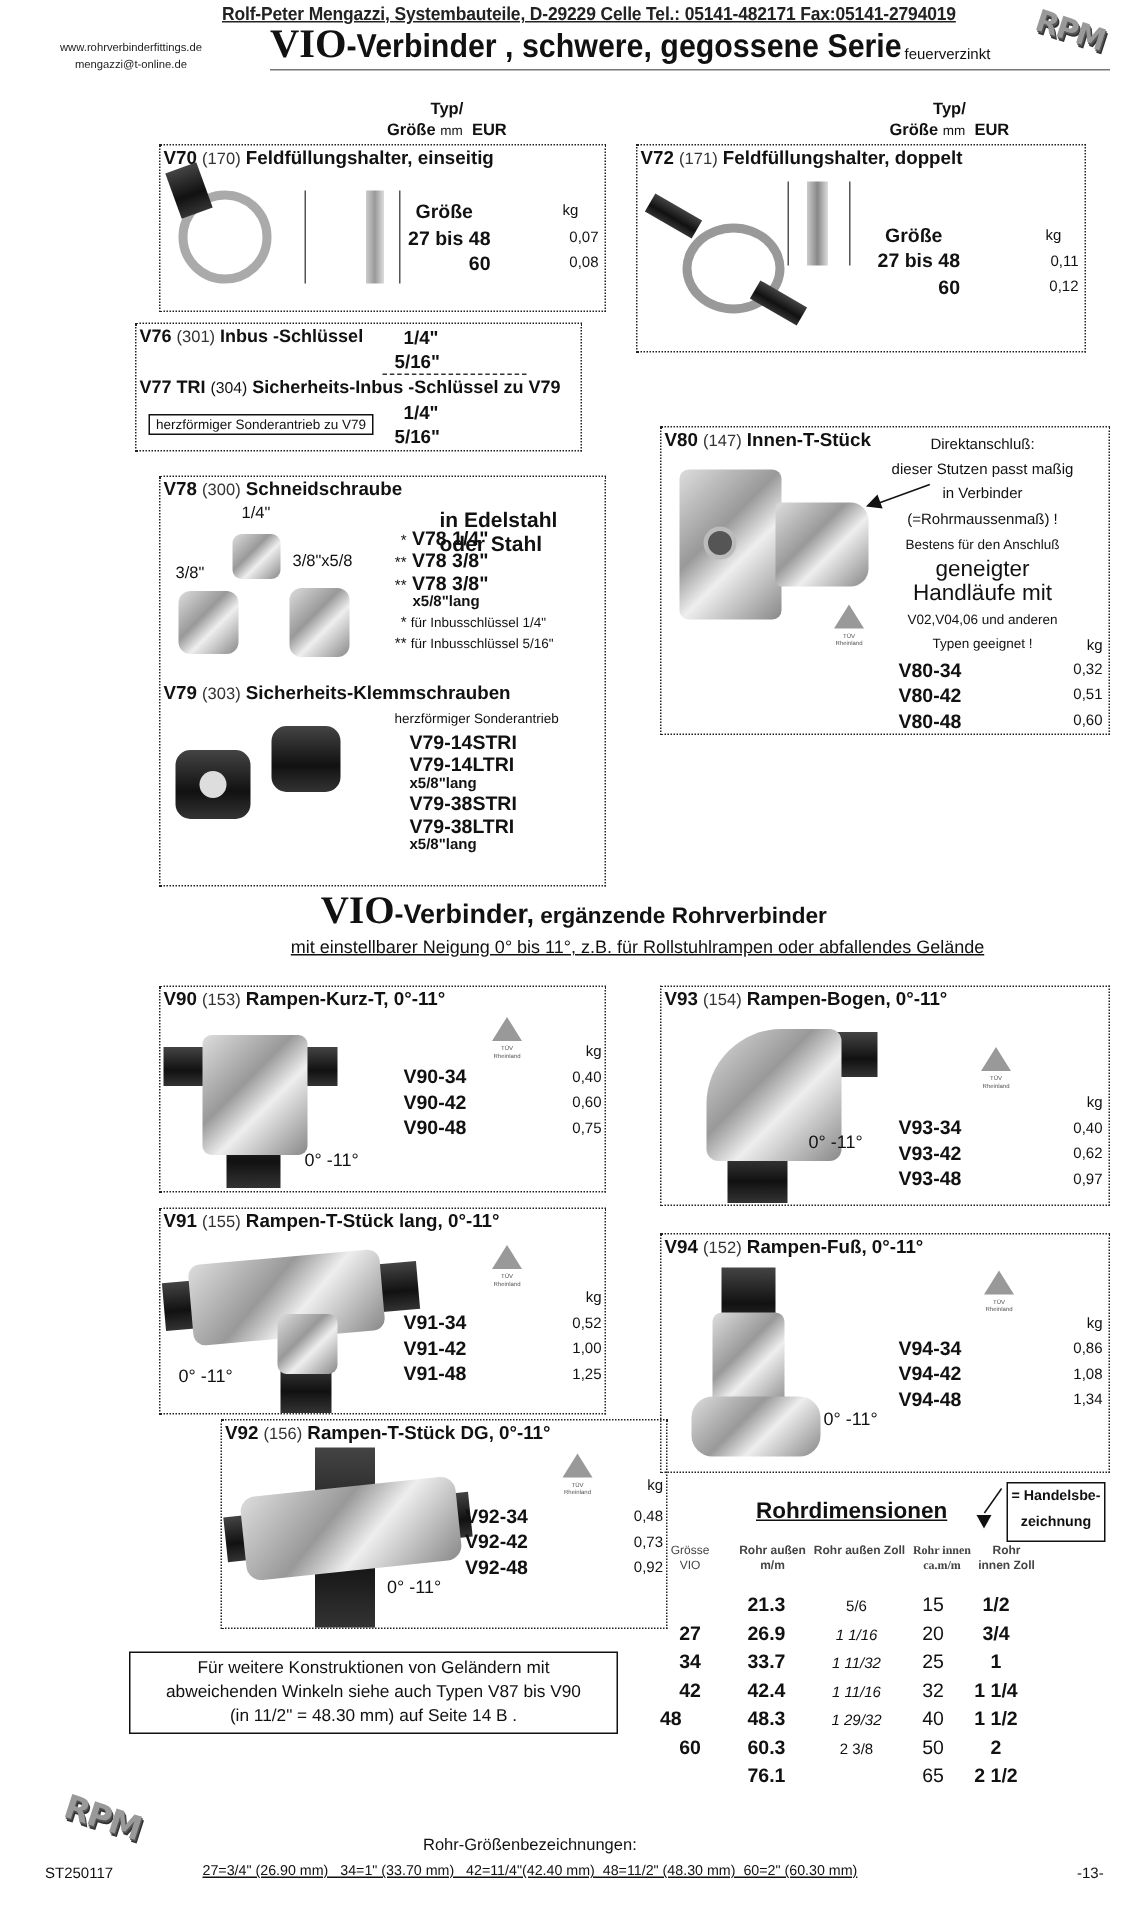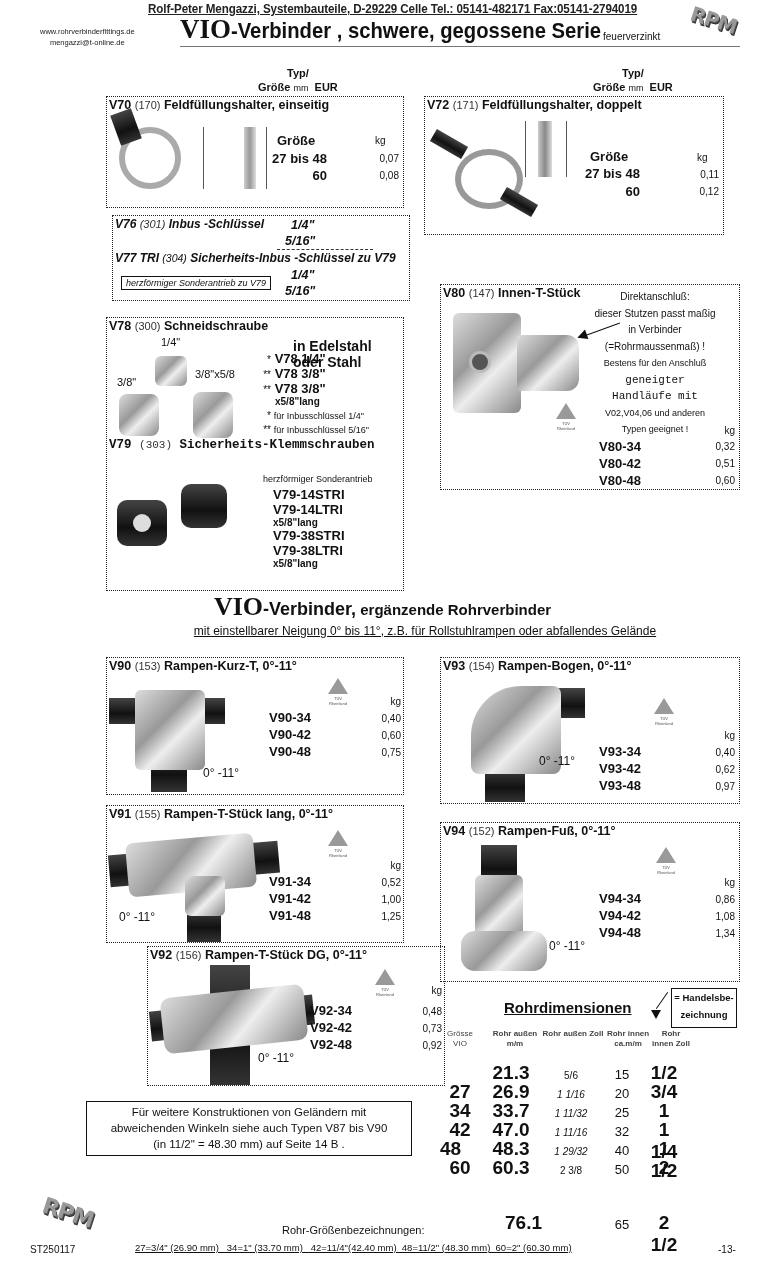--- a/index.html
+++ b/index.html
@@ -20,21 +20,21 @@
   .bt .num { font-weight:normal; font-size:11px; color:#333; }
   .b { font-weight:bold; }
   .kg { font-size:10px; text-align:right; }
   .code { font-size:13px; font-weight:bold; }
   .small { font-size:10px; }
   .photo-metal { background:linear-gradient(135deg,#ddd 0%,#999 40%,#eee 60%,#888 100%); }
   .photo-dark { background:linear-gradient(180deg,#444,#111 60%,#333); }
   .tuv { width:22px; height:28px; text-align:center; font-size:4px; color:#555; }
   .tuv .tri { width:0; height:0; border-left:10px solid transparent; border-right:10px solid transparent; border-bottom:16px solid #999; margin:0 auto 2px; }
   .rd { font-size:8px; color:#444; text-align:center; line-height:10px; }
-  .rv { font-size:19px; font-weight:bold; }
+  .rv { font-size:13px; font-weight:bold; }
   .note { left:86px; top:1101px; width:326px; height:55px; border:1px solid #111; font-size:11.5px; text-align:center; line-height:16px; padding-top:2px; box-sizing:border-box; }
 </style>
 </head>
 <body>
 
 <div class="page">
 
   <div class="abs hdr-addr">Rolf-Peter Mengazzi, Systembauteile, D-29229 Celle  Tel.: 05141-482171   Fax:05141-2794019</div>
   <div class="abs web">
     <div>www.rohrverbinderfittings.de</div>
@@ -80,21 +80,21 @@
       <div class="abs" style="left:12px; top:0; width:14px; height:56px; background:linear-gradient(90deg,#ccc,#888,#ddd);"></div>
     </div>
     <div class="abs b" style="left:165px; top:52px; font-size:13px;">Größe</div>
     <div class="abs kg" style="left:272px; top:55px;">kg</div>
     <div class="abs b" style="left:155px; top:69px; font-size:13px; width:60px; text-align:right;">27 bis 48</div>
     <div class="abs kg" style="left:260px; top:72px; width:34px;">0,11</div>
     <div class="abs b" style="left:155px; top:87px; font-size:13px; width:60px; text-align:right;">60</div>
     <div class="abs kg" style="left:260px; top:89px; width:34px;">0,12</div>
   </div>
 
-  <div class="box" style="left:112px; top:215px; width:296px; height:84px;font-style:italic;">
+  <div class="box" style="left:90px; top:215px; width:296px; height:84px;">
     <div class="bt" style="font-size:12px;"><span>V76</span> <span class="num">(301)</span> <span>Inbus -Schlüssel</span></div>
     <div class="abs b" style="left:178px; top:2px; font-size:12.5px;">1/4"</div>
     <div class="abs b" style="left:172px; top:18px; font-size:12.5px;">5/16"</div>
     <div class="abs" style="left:164px; top:33px; width:96px; border-top:1px dashed #333;"></div>
     <div class="abs b" style="left:2px; top:35px; font-size:12px; white-space:nowrap;"><span>V77 TRI</span> <span class="num" style="font-weight:normal; font-size:10.5px;">(304)</span> <span>Sicherheits-Inbus -Schlüssel zu V79</span></div>
     <div class="abs" style="left:8px; top:60px; border:1px solid #111; padding:1px 4px; font-size:9px;">herzförmiger Sonderantrieb zu V79</div>
     <div class="abs b" style="left:178px; top:52px; font-size:12.5px;">1/4"</div>
     <div class="abs b" style="left:172px; top:68px; font-size:12.5px;">5/16"</div>
   </div>
 
@@ -108,21 +108,21 @@
     <div class="abs photo-metal" style="left:86px; top:74px; width:40px; height:46px; border-radius:8px;"></div>
     <div class="abs small" style="left:186px; top:20px; font-weight:bold; font-size:14px;">in Edelstahl oder Stahl</div>
     <div class="abs" style="left:150px; top:33px; width:140px;">
       <div class="code"><span class="small" style="font-weight:normal; display:inline-block; width:14px; text-align:right;">*</span> <span>V78 1/4"</span></div>
       <div class="code"><span class="small" style="font-weight:normal; display:inline-block; width:14px; text-align:right;">**</span> <span>V78 3/8"</span></div>
       <div class="code"><span class="small" style="font-weight:normal; display:inline-block; width:14px; text-align:right;">**</span> <span>V78 3/8"</span></div>
       <div class="b" style="font-size:10px; padding-left:18px;">x5/8"lang</div>
       <div class="small" style="margin-top:3px;"><span style="display:inline-block; width:14px; text-align:right;">*</span> <span style="font-size:9px;">für Inbusschlüssel 1/4"</span></div>
       <div class="small" style="margin-top:3px;"><span style="display:inline-block; width:14px; text-align:right;">**</span> <span style="font-size:9px;">für Inbusschlüssel 5/16"</span></div>
     </div>
-    <div class="bt" style="top:120px;font-family:Liberation Mono, monospace;"><span>V79</span> <span class="num">(303)</span> <span>Sicherheits-Klemmschrauben</span></div>
+    <div class="bt" style="top:137px;"><span>V79</span> <span class="num">(303)</span> <span>Sicherheits-Klemmschrauben</span></div>
     <div class="abs photo-dark" style="left:10px; top:182px; width:50px; height:46px; border-radius:10px;">
         <div style="margin:14px auto; width:18px; height:18px; border-radius:50%; background:#ddd;"></div>
       </div>
     <div class="abs photo-dark" style="left:74px; top:166px; width:46px; height:44px; border-radius:10px;"></div>
     <div class="abs" style="left:156px; top:156px;">
       <div style="font-size:9px; margin-bottom:3px;">herzförmiger Sonderantrieb</div>
       <div class="code" style="padding-left:10px;">V79-14STRI</div>
       <div class="code" style="padding-left:10px;">V79-14LTRI</div>
       <div class="b" style="font-size:10px; padding-left:10px;">x5/8"lang</div>
       <div class="code" style="padding-left:10px;">V79-38STRI</div>
@@ -137,21 +137,21 @@
     <div class="abs photo-metal" style="left:76px; top:50px; width:62px; height:56px; border-radius:4px 12px 12px 4px;"></div>
     <div class="abs" style="left:28px; top:66px; width:16px; height:16px; border-radius:50%; background:#555; border:3px solid #bbb;"></div>
     <div class="abs" style="left:142px; top:44px; width:38px; border-top:1px solid #111; transform:rotate(-20deg);"></div>
     <div class="abs" style="left:136px; top:46px; width:0; height:0; border-top:5px solid transparent; border-bottom:5px solid transparent; border-right:10px solid #111; transform:rotate(-20deg);"></div>
     <div class="abs" style="left:152px; top:4px; width:124px; text-align:center; font-size:10px; line-height:16.5px;">
       <div>Direktanschluß:</div>
       <div>dieser Stutzen passt maßig</div>
       <div>in Verbinder</div>
       <div>(=Rohrmaussenmaß) !</div>
       <div style="font-size:9px;">Bestens für den Anschluß</div>
-      <div style="font-size:11px;font-family:Liberation Mono, monospace;">geneigter Handläufe mit</div>
+      <div style="font-size:15px;">geneigter Handläufe mit</div>
       <div style="font-size:9px;">V02,V04,06 und anderen</div>
       <div style="font-size:9px;">Typen geeignet !</div>
     </div>
     <div class="abs tuv" style="left:114px; top:118px;"><div class="tri"></div><span>TÜV Rheinland</span></div>
     <div class="abs kg" style="left:270px; top:140px; width:24px;">kg</div>
     <div class="abs code" style="left:158px; top:154px;">V80-34</div>
     <div class="abs kg" style="left:258px; top:156px; width:36px;">0,32</div>
     <div class="abs code" style="left:158px; top:171px;">V80-42</div>
     <div class="abs kg" style="left:258px; top:173px; width:36px;">0,51</div>
     <div class="abs code" style="left:158px; top:188px;">V80-48</div>
@@ -253,21 +253,21 @@
   <div class="abs" style="left:504px; top:999px; font-size:15px; font-weight:bold; text-decoration:underline;">Rohrdimensionen</div>
   <div class="abs" style="left:671px; top:988px; width:64px; height:38px; border:1px solid #111; font-size:9.5px; font-weight:bold; text-align:center; line-height:17px;">= Handelsbe-zeichnung</div>
   <div class="abs" style="left:652px; top:1000px; width:20px; border-top:1px solid #111; transform:rotate(-55deg);"></div>
   <div class="abs" style="left:651px; top:1010px; width:0; height:0; border-left:5px solid transparent; border-right:5px solid transparent; border-top:9px solid #111;"></div>
 
   <div class="abs" style="left:440px; top:1029px; width:260px;">
     <div style="display:flex;">
       <div class="rd" style="width:40px;">Grösse VIO</div>
       <div class="rd" style="width:54px; padding-left:8px; font-weight:bold;">Rohr außen m/m</div>
       <div class="rd" style="width:62px; font-weight:bold;">Rohr außen Zoll</div>
-      <div class="rd" style="width:48px; font-weight:bold;">Rohr innen ca.m/m</div>
+      <div class="rd" style="width:48px; font-weight:bold;font-family:Liberation Serif, serif;">Rohr innen ca.m/m</div>
       <div class="rd" style="width:38px; font-weight:bold;">Rohr innen Zoll</div>
     </div>
   </div>
   <div class="abs" style="left:440px; top:1062px; width:270px;">
     <div style="display:flex; height:19px; align-items:baseline;">
       <div class="rv" style="width:40px; text-align:center;"></div>
       <div class="rv" style="width:62px; text-align:center;">21.3</div>
       <div style="width:58px; text-align:center; font-size:10px;">5/6</div>
       <div style="width:44px; text-align:center; font-size:13px;">15</div>
       <div class="rv" style="width:40px; text-align:center;">1/2</div>
@@ -281,42 +281,42 @@
     </div>
     <div style="display:flex; height:19px; align-items:baseline;">
       <div class="rv" style="width:40px; text-align:center;">34</div>
       <div class="rv" style="width:62px; text-align:center;">33.7</div>
       <div style="width:58px; text-align:center; font-size:10px; font-style:italic;">1 11/32</div>
       <div style="width:44px; text-align:center; font-size:13px;">25</div>
       <div class="rv" style="width:40px; text-align:center;">1</div>
     </div>
     <div style="display:flex; height:19px; align-items:baseline;">
       <div class="rv" style="width:40px; text-align:center;">42</div>
-      <div class="rv" style="width:62px; text-align:center;">47.0</div>
+      <div class="rv" style="width:62px; text-align:center;">42.4</div>
       <div style="width:58px; text-align:center; font-size:10px; font-style:italic;">1 11/16</div>
       <div style="width:44px; text-align:center; font-size:13px;">32</div>
       <div class="rv" style="width:40px; text-align:center;">1 1/4</div>
     </div>
     <div style="display:flex; height:19px; align-items:baseline;">
       <div class="rv" style="width:40px; text-align:left;">48</div>
       <div class="rv" style="width:62px; text-align:center;">48.3</div>
       <div style="width:58px; text-align:center; font-size:10px; font-style:italic;">1 29/32</div>
       <div style="width:44px; text-align:center; font-size:13px;">40</div>
       <div class="rv" style="width:40px; text-align:center;">1 1/2</div>
     </div>
     <div style="display:flex; height:19px; align-items:baseline;">
       <div class="rv" style="width:40px; text-align:center;">60</div>
       <div class="rv" style="width:62px; text-align:center;">60.3</div>
       <div style="width:58px; text-align:center; font-size:10px;">2  3/8</div>
       <div style="width:44px; text-align:center; font-size:13px;">50</div>
       <div class="rv" style="width:40px; text-align:center;">2</div>
     </div>
     <div style="display:flex; height:19px; align-items:baseline;">
       <div class="rv" style="width:40px; text-align:center;"></div>
-      <div class="rv" style="width:62px; text-align:right;margin-top:36px;">76.1</div>
+      <div class="rv" style="width:62px; text-align:center;">76.1</div>
       <div style="width:58px; text-align:center; font-size:10px;"></div>
       <div style="width:44px; text-align:center; font-size:13px;">65</div>
       <div class="rv" style="width:40px; text-align:center;">2 1/2</div>
     </div>
   </div>
 
   <div class="abs logo" style="left:42px; top:1200px; font-size:22px;">RPM</div>
   <div class="abs" style="left:282px; top:1224px; font-size:11px;">Rohr-Größenbezeichnungen:</div>
   <div class="abs" style="left:30px; top:1244px; font-size:10px;">ST250117</div>
   <div class="abs" style="left:135px; top:1242px; font-size:9.5px; text-decoration:underline; white-space:pre;">27=3/4" (26.90 mm)   34=1" (33.70 mm)   42=11/4"(42.40 mm)  48=11/2" (48.30 mm)  60=2" (60.30 mm)</div>

